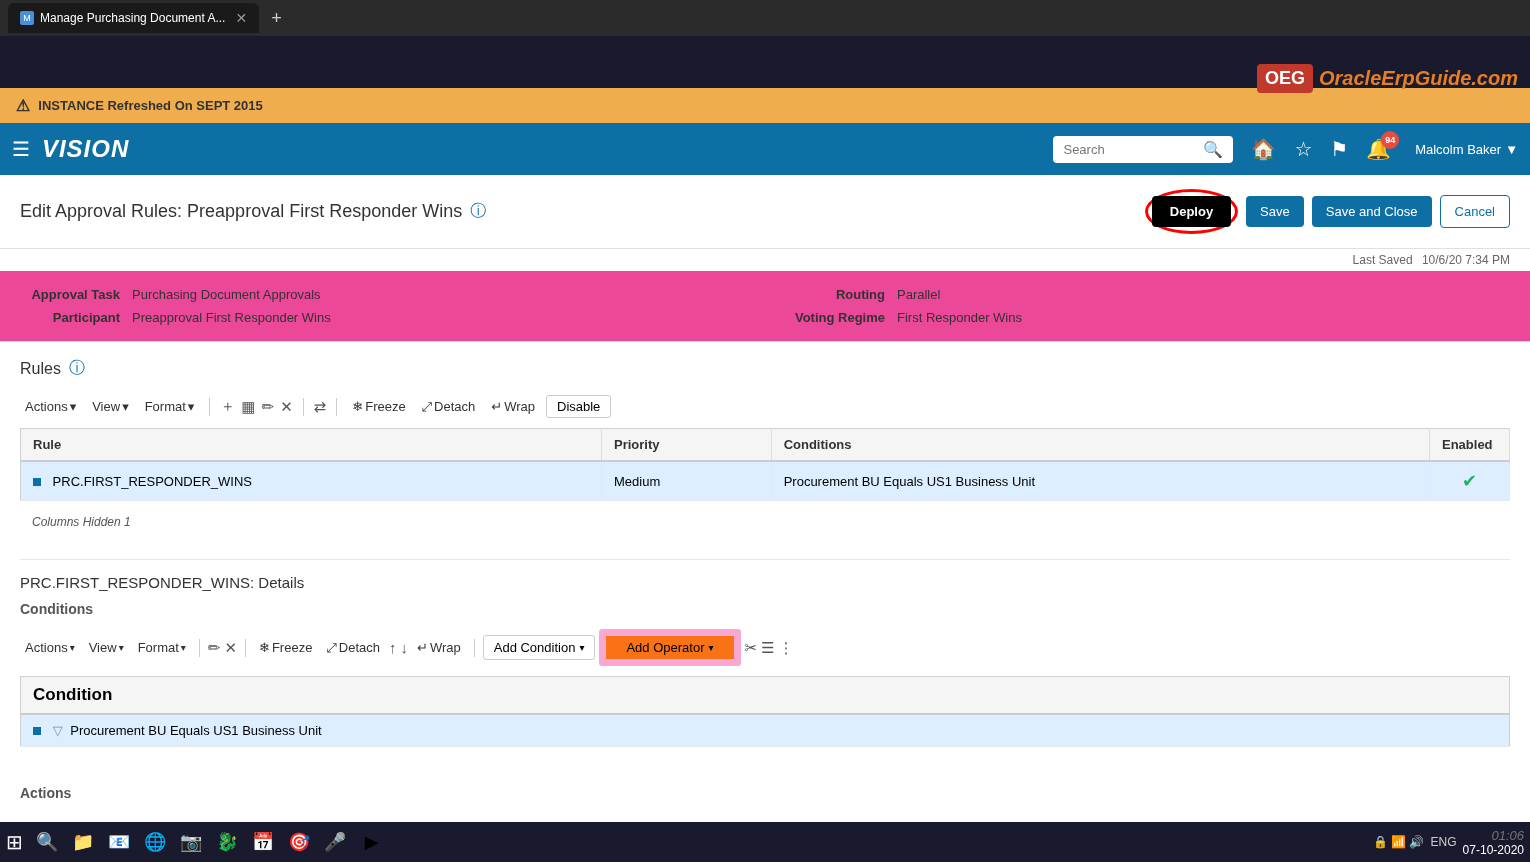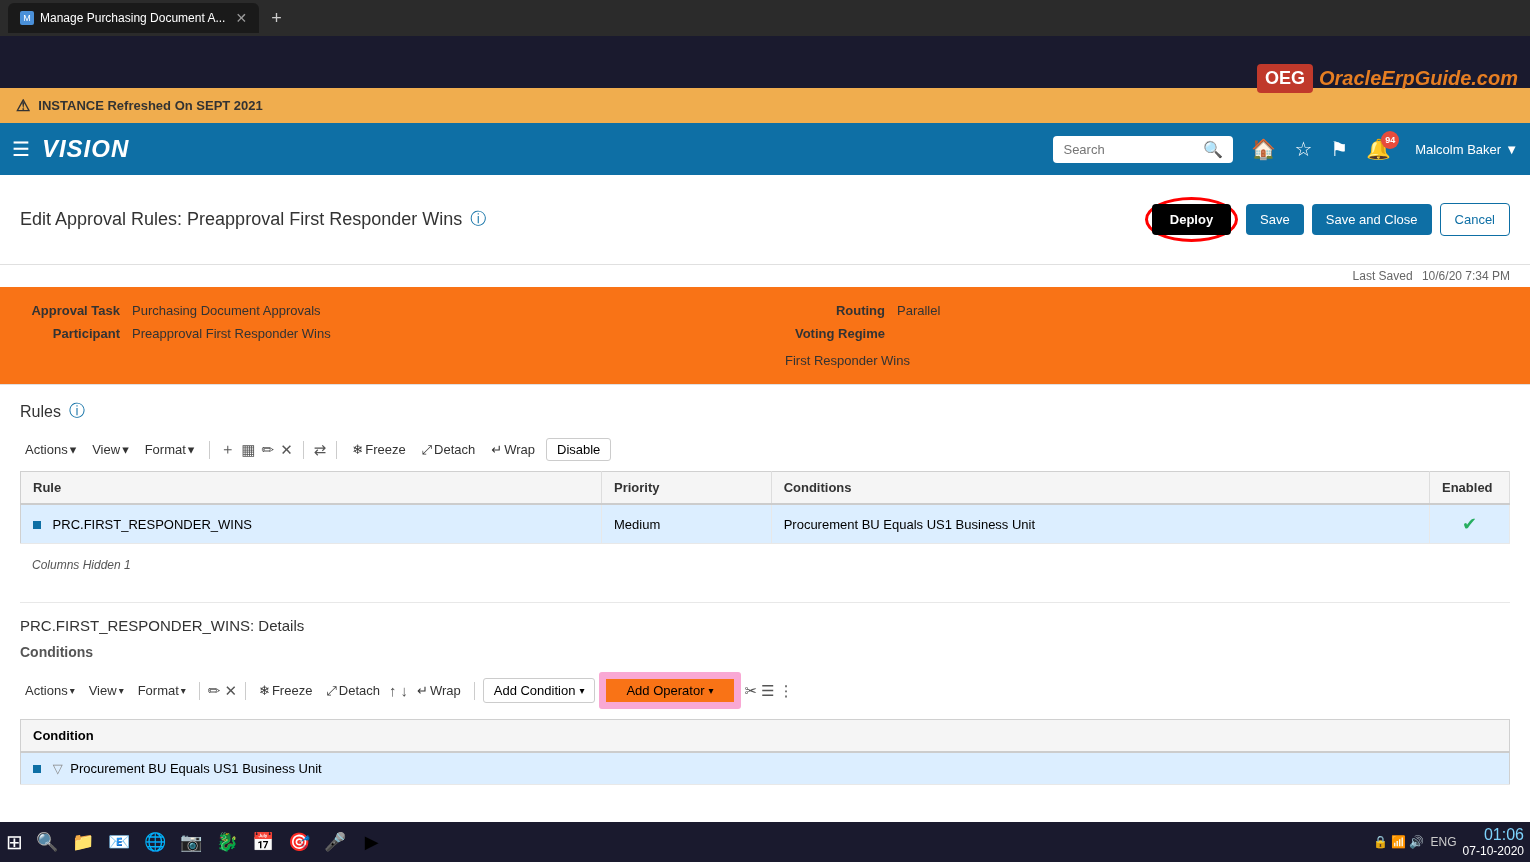--- a/index.html
+++ b/index.html
@@ -121,21 +121,21 @@
     }
     .user-info { color: #ffffff; font-size: 13px; cursor: pointer; margin-left: 12px; display: flex; align-items: center; gap: 4px; }
 
     
     .page-content { background: white; min-height: 700px; padding: 0; }
 
     
     .page-header {
       display: flex;
       align-items: center;
-      padding: 22px 20px;
+      padding: 14px 20px;
       border-bottom: 1px solid #e0e0e0;
       background: white;
     }
     .page-title { font-size: 18px; color: #333; font-weight: normal; flex: 1; display: flex; align-items: center; gap: 8px; }
     .help-icon { color: #0e6fa5; font-size: 16px; cursor: pointer; }
     .action-buttons { display: flex; gap: 8px; align-items: center; }
 
     .btn-deploy {
       background: #000000;
       color: white;
@@ -189,21 +189,21 @@
       color: #666;
       background: white;
     }
 
     
     .meta-section {
       padding: 16px 20px;
       display: grid;
       grid-template-columns: 1fr 1fr;
       gap: 8px 40px;
-      background: #f97316;
+      background: #ec4899;
       border-bottom: 1px solid #e0e0e0;
     }
     .meta-row { display: flex; gap: 12px; align-items: baseline; }
     .meta-label { color: #333; font-weight: bold; min-width: 100px; text-align: right; font-size: 13px; }
     .meta-value { color: #333; font-size: 13px; }
 
     
     .rules-section { padding: 16px 20px; background: white; }
     .section-title { font-size: 16px; color: #333; margin-bottom: 12px; display: flex; align-items: center; gap: 8px; }
 
@@ -307,21 +307,21 @@
     
     .condition-table {
       width: 100%;
       border-collapse: collapse;
       border: 1px solid #d0d0d0;
     }
     .condition-table th {
       background: #f5f5f5;
       padding: 8px 12px;
       text-align: left;
-      font-size: 13px;
+      font-size: 17px;
       font-weight: bold;
       border-bottom: 2px solid #ccc;
     }
     .condition-table td {
       padding: 8px 12px;
       font-size: 13px;
       border-bottom: 1px solid #e8e8e8;
     }
     .condition-table tr.cond-selected td { background: #dceeff; }
     .filter-icon { color: #888; margin-right: 4px; }
@@ -360,21 +360,21 @@
 
 <div class="oeg-banner">
   <div class="oeg-logo">
     <span class="oeg-badge">OEG</span>
     <span class="oeg-text">OracleErpGuide.com</span>
   </div>
 </div>
 
 <div class="alert-banner">
   <span class="alert-icon">⚠</span>
-  <span>INSTANCE Refreshed On SEPT 2021</span>
+  <span>INSTANCE Refreshed On SEPT 2015</span>
 </div>
 
 <div class="app-header">
   <span class="hamburger">☰</span>
   <span class="app-logo">VISION</span>
   <div class="header-spacer"></div>
   <div class="search-box">
     <input class="search-input" type="text" placeholder="Search" style="">
     <span class="search-icon-btn">🔍</span>
   </div>
@@ -422,21 +422,21 @@
       <div class="meta-row" style="margin-top:8px;">
         <span class="meta-label">Participant</span>
         <span class="meta-value">Preapproval First Responder Wins</span>
       </div>
     </div>
     <div>
       <div class="meta-row">
         <span class="meta-label">Routing</span>
         <span class="meta-value">Parallel</span>
       </div>
-      <div class="meta-row" style="margin-top:8px;flex-direction:column;">
+      <div class="meta-row" style="margin-top:8px;">
         <span class="meta-label">Voting Regime</span>
         <span class="meta-value">First Responder Wins</span>
       </div>
     </div>
   </div>
 
   <div class="rules-section">
     <div class="section-title">
       <span>Rules</span>
       <span class="help-icon">ⓘ</span>
@@ -587,16 +587,16 @@
   <span class="taskbar-icon">📅</span>
   <span class="taskbar-icon">🎯</span>
   <span class="taskbar-icon">🎤</span>
   <span class="taskbar-icon">▶</span>
   <div class="taskbar-spacer"></div>
   <div class="sys-icons">
     <span>🔒 📶 🔊</span>
     <span>ENG</span>
   </div>
   <div class="taskbar-time">
-    <div style="color:#7dd3fc;font-size:16px;">01:06</div>
+    <div style="color:#737373;font-size:13px;font-style:italic;">01:06</div>
     <div style="color:white;font-size:12px;">07-10-2020</div>
   </div>
 </div>
 
 </body></html>

